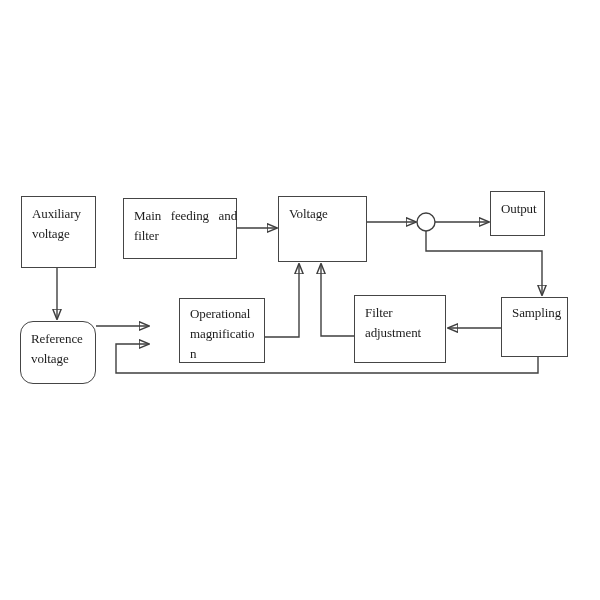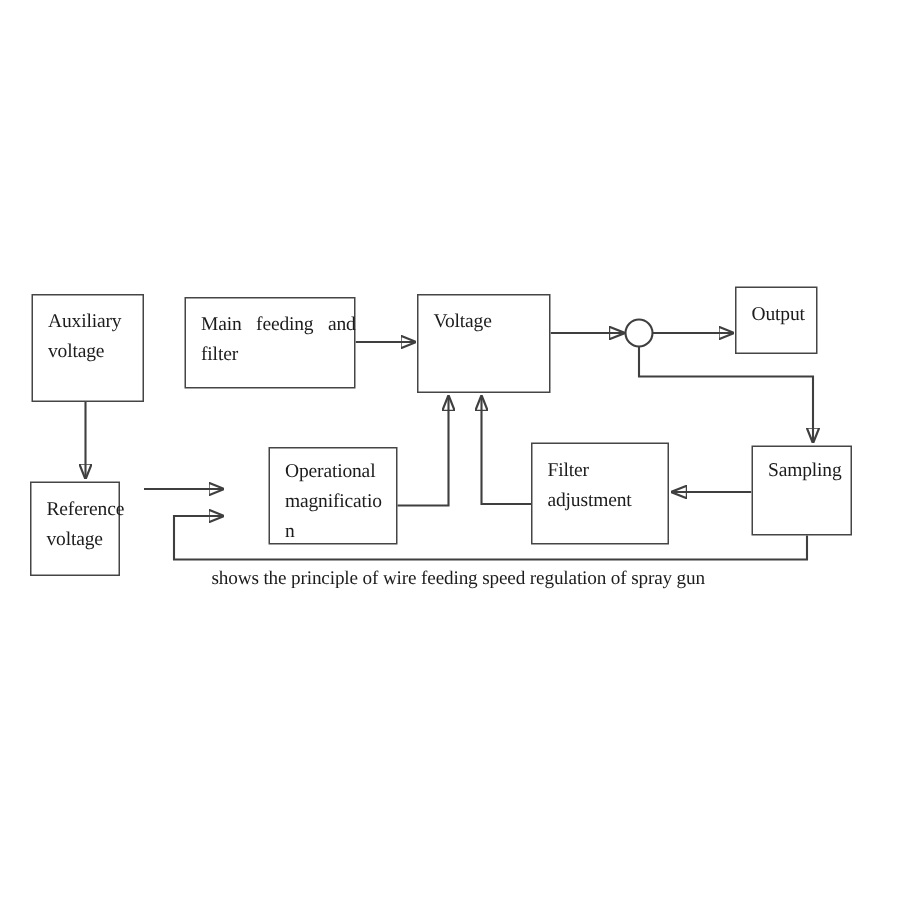--- a/index.html
+++ b/index.html
@@ -16,21 +16,21 @@
     font-size:13px;line-height:20px;letter-spacing:-0.1px;
     padding:7px 4px 0 10px;
   }
   .node .ln{display:block;white-space:nowrap;}
   .node .ln.justify{word-spacing:6.5px;}
   
   .n-aux   {left:21px; top:196px; width:75px; height:72px;}
   .n-main  {left:123px;top:198px; width:114px;height:61px;}
   .n-vadj  {left:278px;top:196px; width:89px; height:66px;}
   .n-out   {left:490px;top:191px; width:55px; height:45px;}
-  .n-ref   {left:20px; top:321px; width:60px; height:63px;}
+  .n-ref   {left:20px; top:321px; width:76px; height:63px;border-radius:13px;}
   .n-opmag {left:151px;top:298px; width:86px; height:65px;padding-top:5px;margin-left:28px;}
   .n-filt  {left:354px;top:295px; width:92px; height:68px;}
   .n-samp  {left:501px;top:297px; width:67px; height:60px;padding-top:5px;}
   .caption{
     position:absolute;left:141px;top:378px;font-size:12.8px;letter-spacing:-0.1px;
     white-space:nowrap;color:#1c1c1c;
   }
 </style>
 </head>
 <body>
@@ -89,15 +89,14 @@
 
   <div class="node n-filt">
     <span class="ln">Filter</span>
     <span class="ln">adjustment</span>
   </div>
 
   <div class="node n-samp">
     <span class="ln">Sampling</span>
   </div>
 
-  <div class="caption">shows the principle of wire feeding speed regulation of spray gun</div>
 
 </div>
 
 </body></html>

